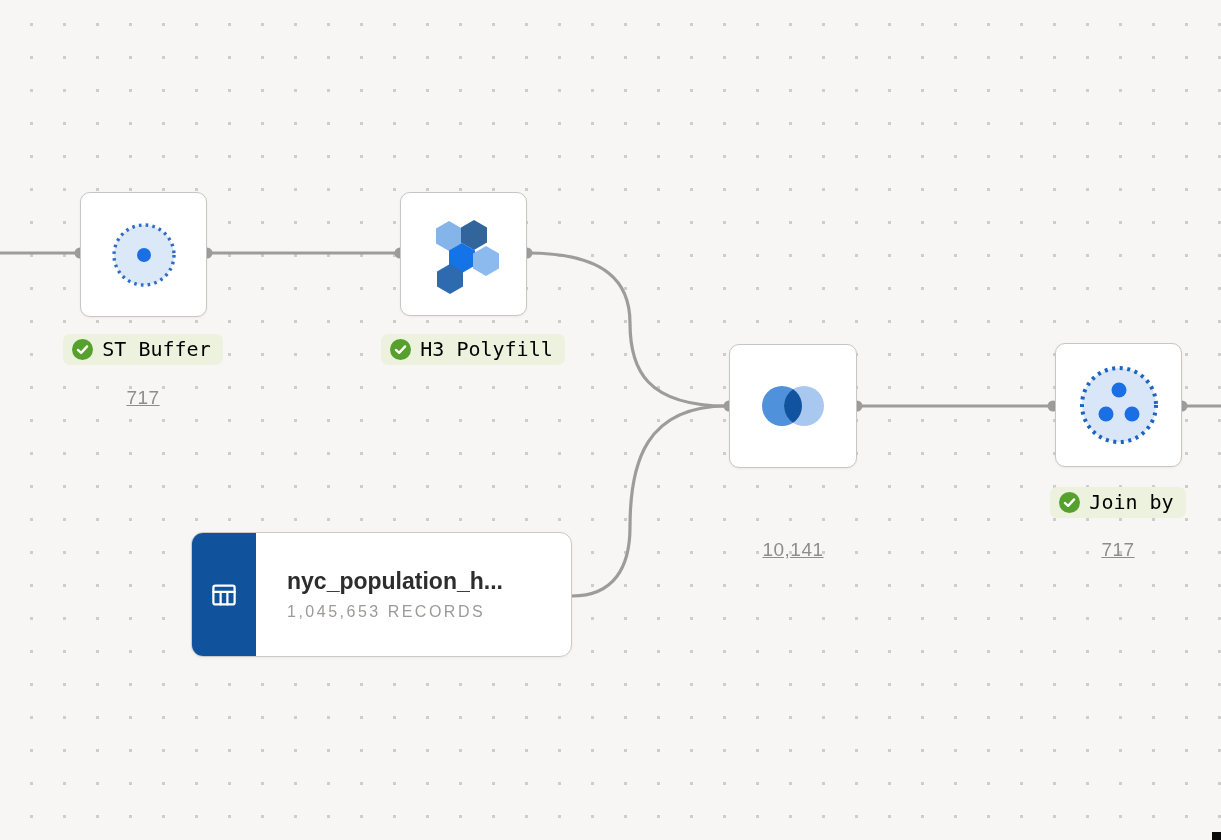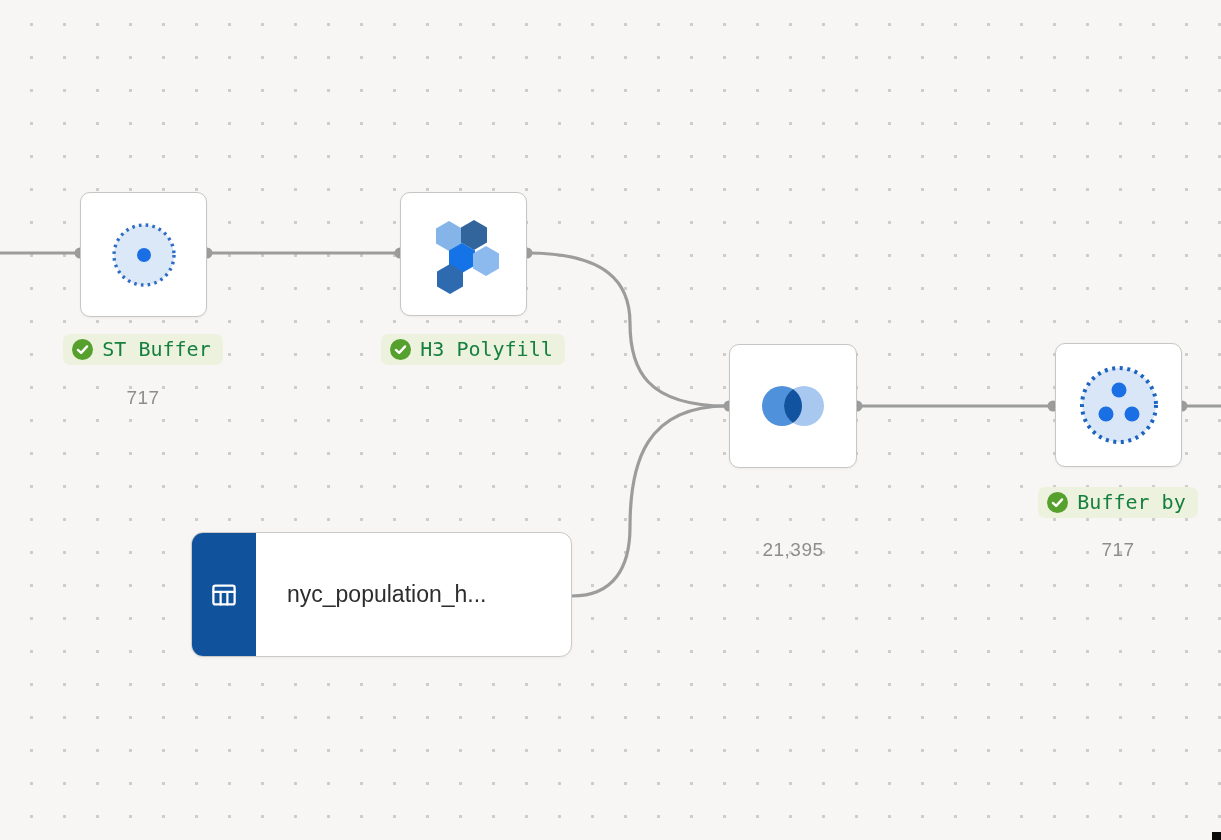--- a/index.html
+++ b/index.html
@@ -16,42 +16,42 @@
   .node{
     position:absolute;background:#fff;border:1.5px solid #c7c6c3;border-radius:10px;
     box-shadow:0 1px 3px rgba(0,0,0,0.05);
     display:flex;align-items:center;justify-content:center;box-sizing:border-box;
   }
   .label-row{position:absolute;width:260px;display:flex;justify-content:center;}
   .pill{
     display:inline-flex;align-items:center;gap:9px;
     background:#edf2df;border-radius:7px;padding:4px 12px 5px 9px;
     font-family:"DejaVu Sans Mono","Liberation Mono",monospace;
-    font-size:20px;line-height:22px;color:#15803d;white-space:nowrap;
+    font-size:20px;line-height:22px;color:#000000;white-space:nowrap;
   }
   .count{
     position:absolute;width:260px;text-align:center;
-    font-size:19px;color:#8d8d8d;letter-spacing:0.5px;
+    font-size:19px;color:#8d8d8d;letter-spacing:0.5px;text-decoration:underline;
   }
   .table-node{
     position:absolute;left:191px;top:532px;width:381px;height:125px;
     background:#fff;border:1.5px solid #cbcac7;border-radius:12px;
     box-shadow:0 1px 3px rgba(0,0,0,0.05);
     display:flex;align-items:stretch;box-sizing:border-box;overflow:hidden;
   }
   .table-badge{
     width:64px;flex:0 0 64px;background:#11529d;
     display:flex;align-items:center;justify-content:center;
   }
   .table-text{
     flex:1;display:flex;flex-direction:column;justify-content:center;
     padding-left:31px;min-width:0;
   }
   .table-title{
-    font-size:23px;font-weight:normal;color:#2d2d2d;
+    font-size:23px;font-weight:bold;color:#2d2d2d;
     white-space:nowrap;overflow:hidden;
   }
   .table-records{
     margin-top:8px;font-size:16px;color:#9b9a98;letter-spacing:2.5px;
     white-space:nowrap;
   }
   .corner-frag{position:absolute;right:0;bottom:0;width:9px;height:8px;background:#0a0a0a;}
 </style>
 </head>
 <body>
@@ -118,20 +118,21 @@
     <div class="table-badge">
       <svg width="30" height="30" viewBox="0 0 24 24" fill="none" stroke="#ffffff" stroke-width="1.8" stroke-linecap="round">
         <rect x="3.5" y="4.5" width="17" height="15" rx="1.6"></rect>
         <line x1="3.5" y1="9.5" x2="20.5" y2="9.5"></line>
         <line x1="9.3" y1="9.5" x2="9.3" y2="19.5"></line>
         <line x1="14.7" y1="9.5" x2="14.7" y2="19.5"></line>
       </svg>
     </div>
     <div class="table-text">
       <div class="table-title">nyc_population_h...</div>
+      <div class="table-records">1,045,653 RECORDS</div>
     </div>
   </div>
 
   <div class="label-row" style="left:13px;top:334px">
     <span class="pill">
       <svg width="21" height="21" viewBox="0 0 20 20">
         <circle cx="10" cy="10" r="10" fill="#56a12e"></circle>
         <path d="M5.6 10.4 L8.7 13.2 L14.4 7" stroke="#fff" stroke-width="2.2" fill="none" stroke-linecap="round" stroke-linejoin="round"></path>
       </svg>
       <span>ST Buffer</span>
@@ -142,27 +143,27 @@
   <div class="label-row" style="left:343px;top:334px">
     <span class="pill">
       <svg width="21" height="21" viewBox="0 0 20 20">
         <circle cx="10" cy="10" r="10" fill="#56a12e"></circle>
         <path d="M5.6 10.4 L8.7 13.2 L14.4 7" stroke="#fff" stroke-width="2.2" fill="none" stroke-linecap="round" stroke-linejoin="round"></path>
       </svg>
       <span>H3 Polyfill</span>
     </span>
   </div>
 
-  <div class="count" style="left:663px;top:539px">21,395</div>
+  <div class="count" style="left:663px;top:539px">10,141</div>
 
   <div class="label-row" style="left:988px;top:487px">
     <span class="pill">
       <svg width="21" height="21" viewBox="0 0 20 20">
         <circle cx="10" cy="10" r="10" fill="#56a12e"></circle>
         <path d="M5.6 10.4 L8.7 13.2 L14.4 7" stroke="#fff" stroke-width="2.2" fill="none" stroke-linecap="round" stroke-linejoin="round"></path>
       </svg>
-      <span>Buffer by</span>
+      <span>Join by</span>
     </span>
   </div>
   <div class="count" style="left:988px;top:539px">717</div>
 
   <div class="corner-frag"></div>
 </div>
 
 </body></html>

